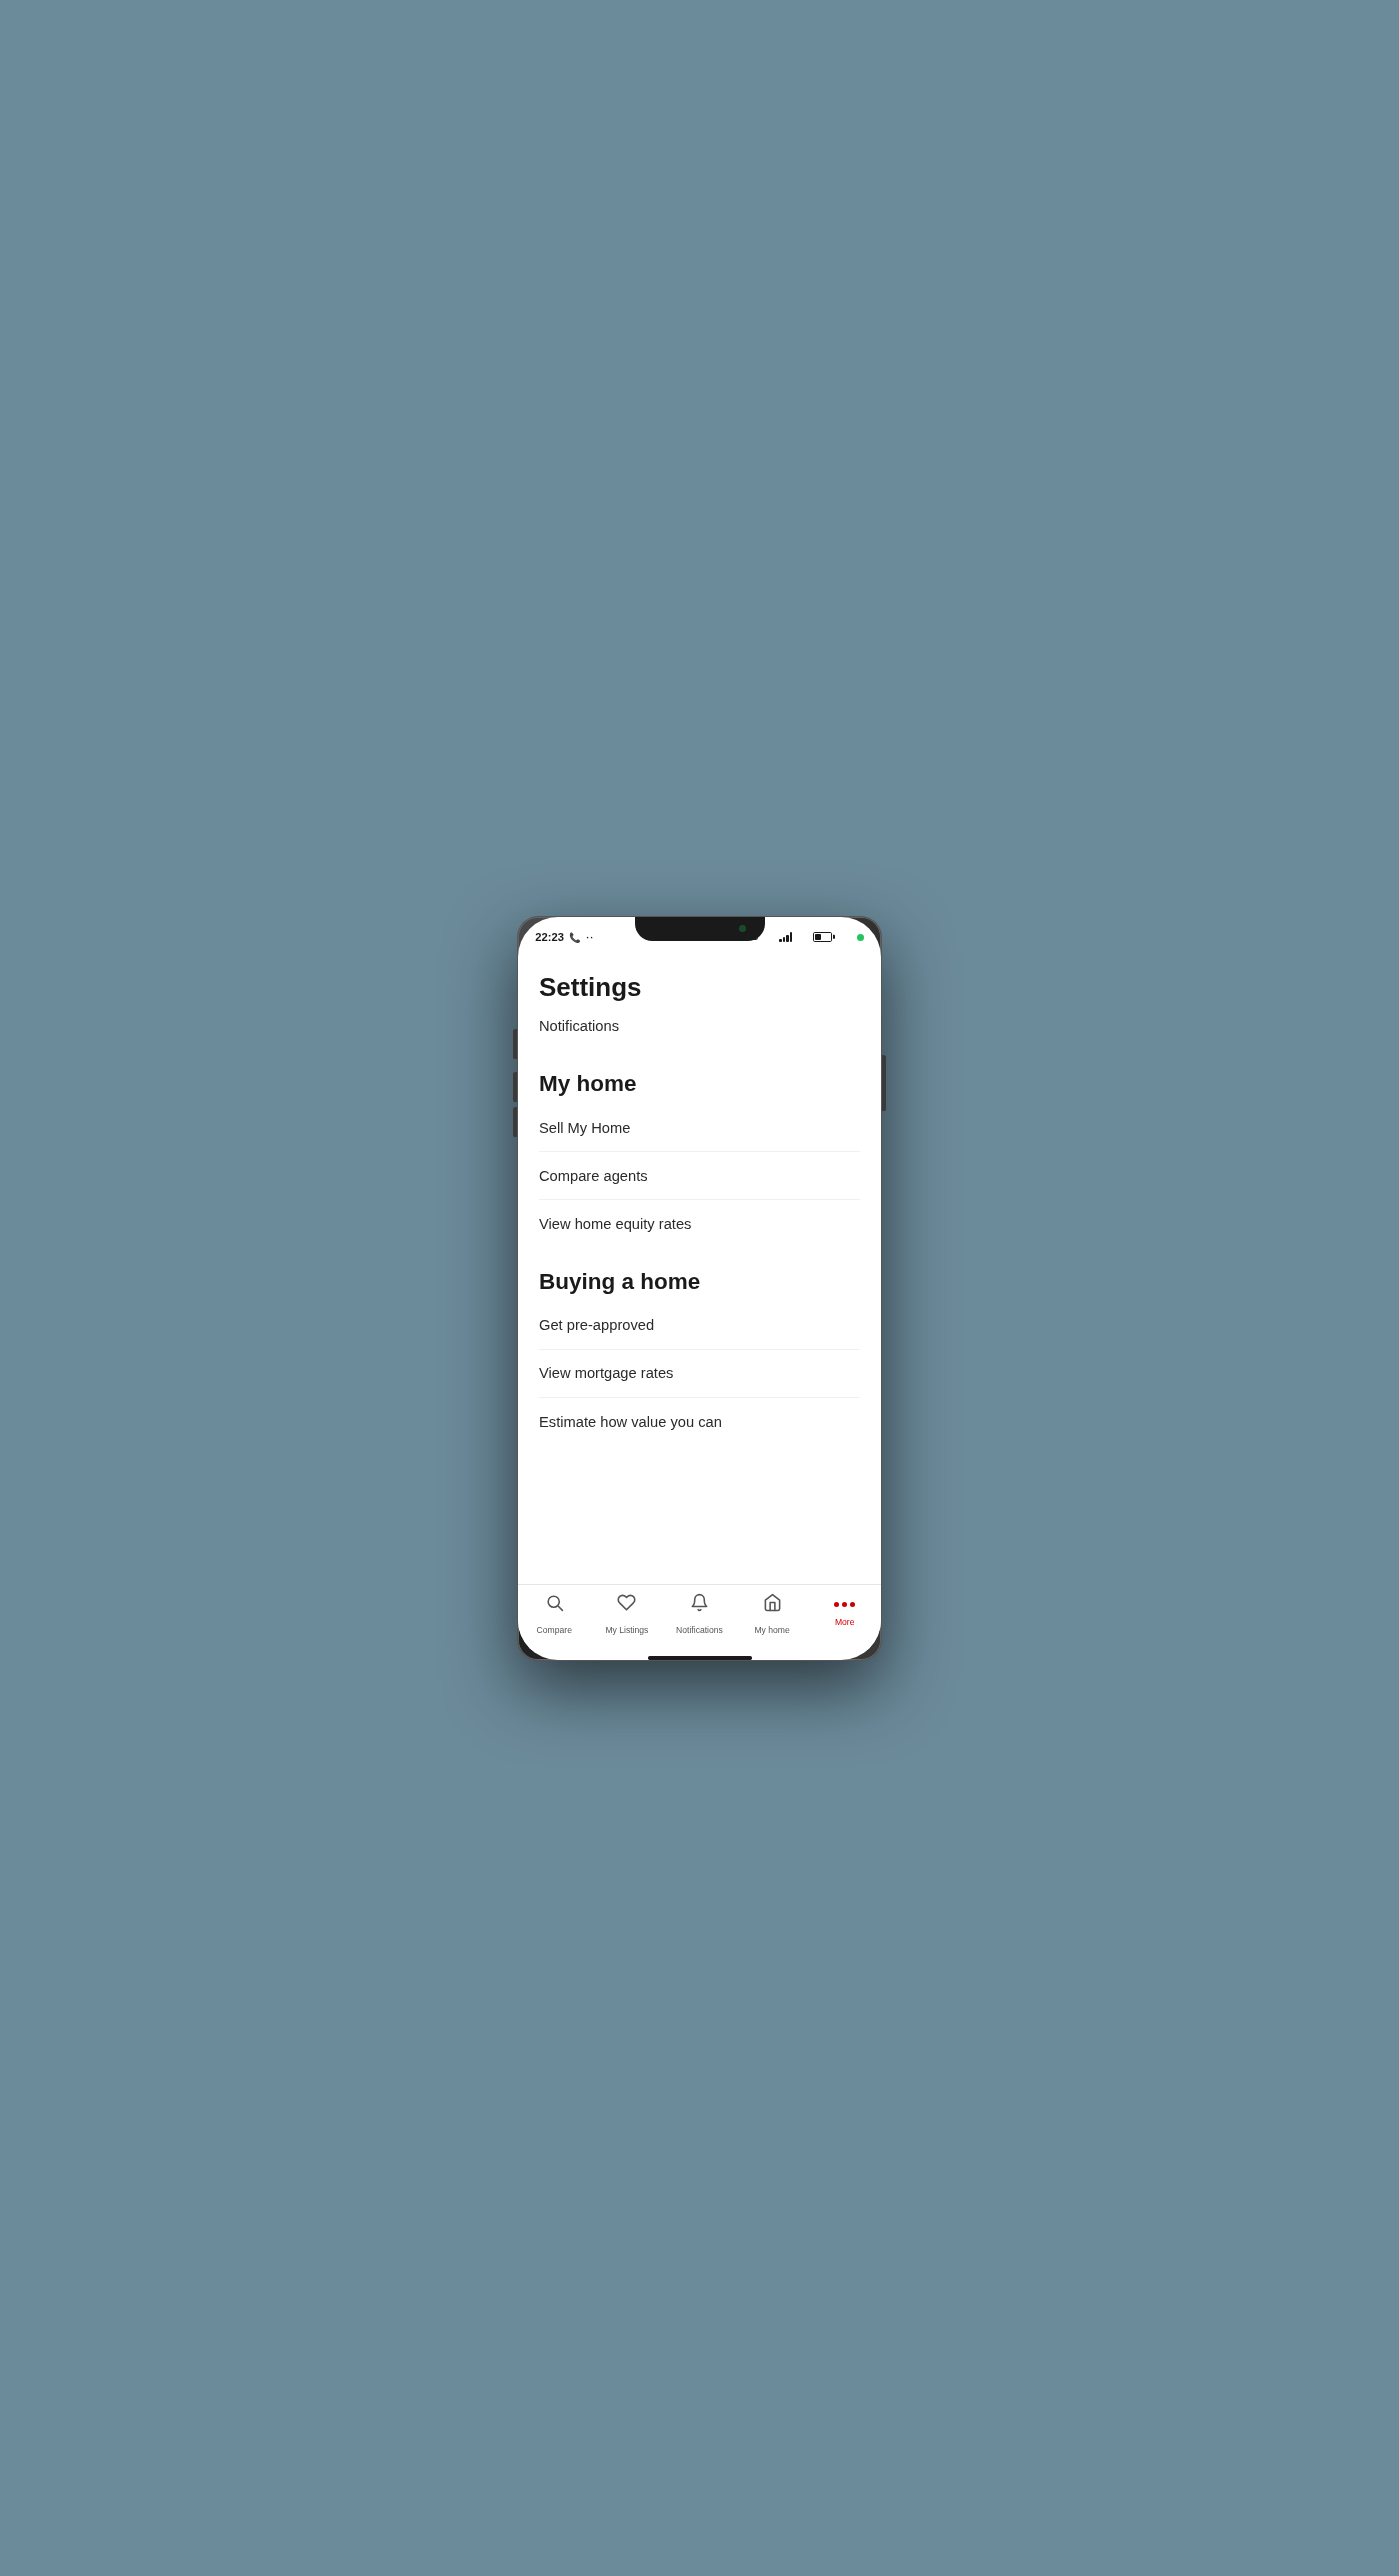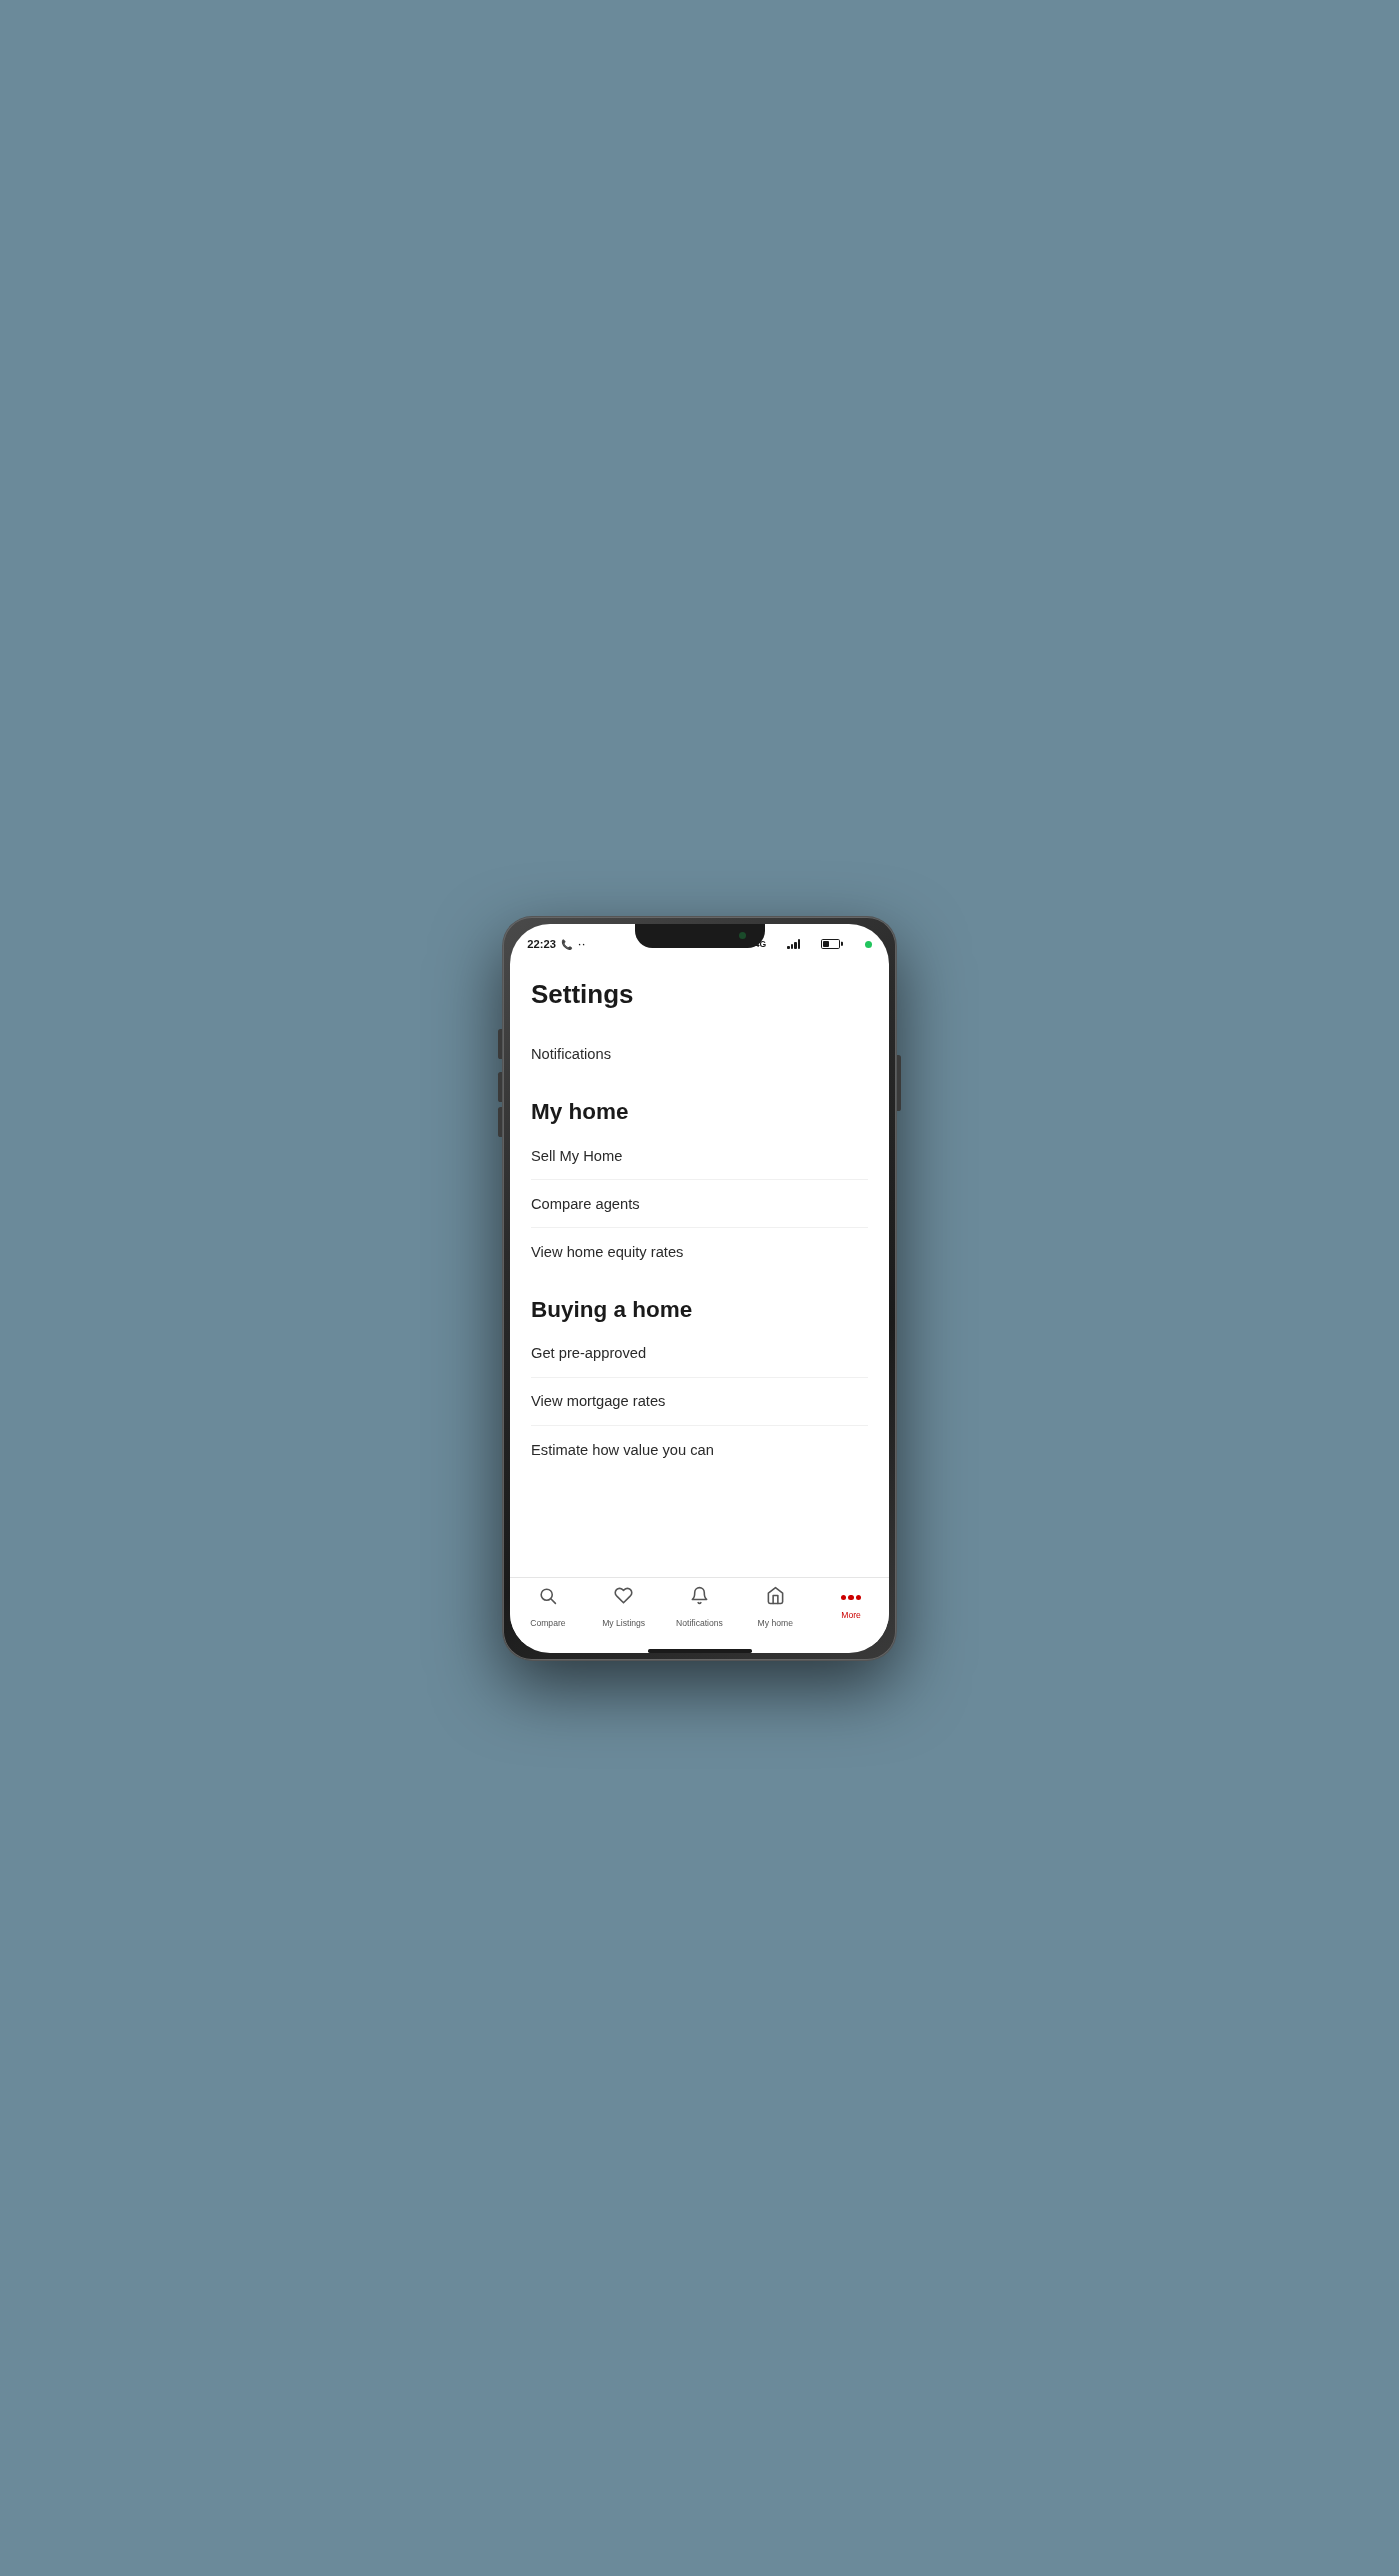--- a/index.html
+++ b/index.html
@@ -7,25 +7,25 @@
     body {
       background-color: #6b8a9a;
       display: flex;
       justify-content: center;
       align-items: center;
       min-height: 100vh;
       font-family: -apple-system, BlinkMacSystemFont, 'Helvetica Neue', Arial, sans-serif;
     }
 
     .phone-outer {
-      width: 393px;
+      width: 363px;
       height: 743px;
       background: linear-gradient(145deg, #4a4a4a, #2a2a2a, #1a1a1a, #3a3a3a);
-      border-radius: 29px;
-      padding: 7px;
+      border-radius: 20px;
+      padding: 0;
       box-shadow:
         0 0 0 0.9px #555,
         0 26px 69px rgba(0,0,0,0.6),
         inset 0 0 0 0.9px #666;
       position: relative;
     }
 
     
     .phone-outer::before {
       content: '';
@@ -178,21 +178,20 @@
     }
 
     .content::-webkit-scrollbar {
       display: none;
     }
 
     .page-title {
       font-size: 26px;
       font-weight: 800;
       color: #1a1a1a;
-      margin-bottom: 21px;
     }
 
     .section-item {
       padding: 15.6px 0;
       border-bottom: 0.9px solid #f0f0f0;
       font-size: 14.7px;
       color: #2a2a2a;
       cursor: pointer;
     }
 

